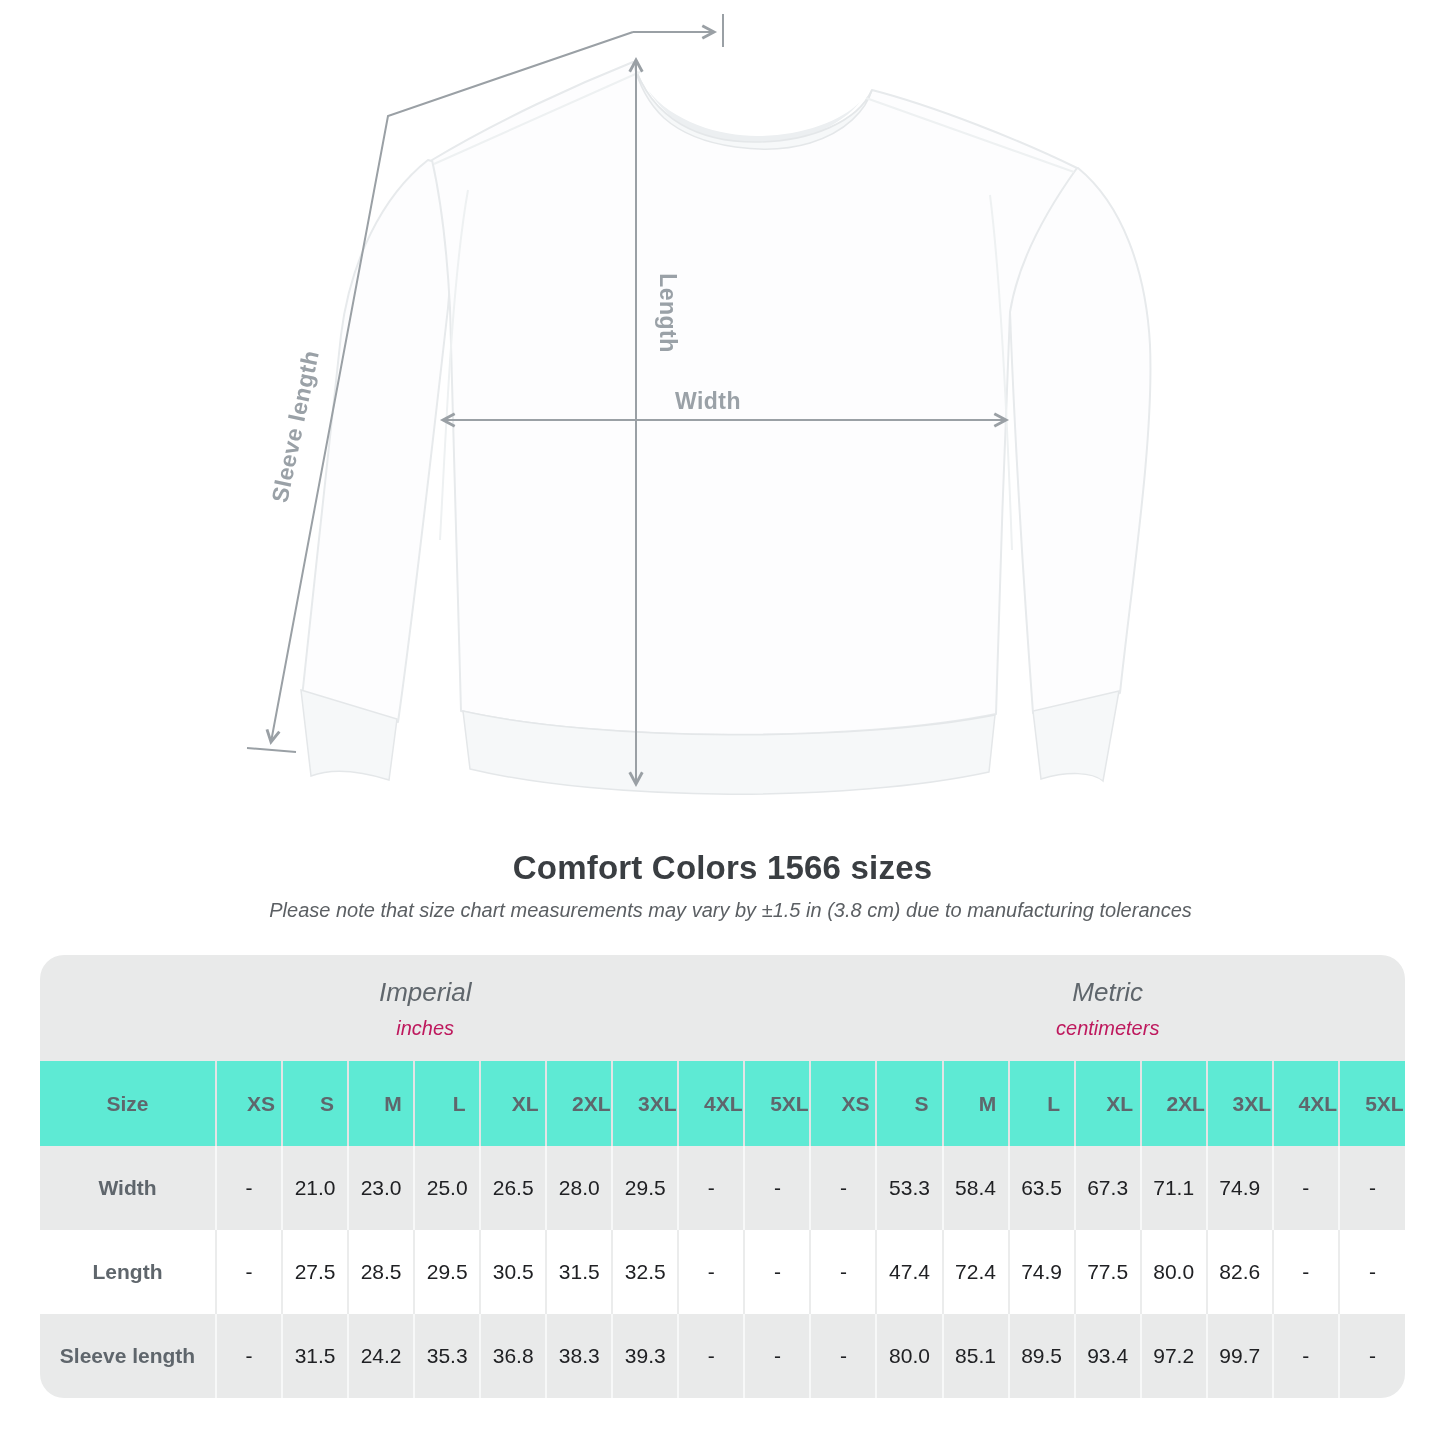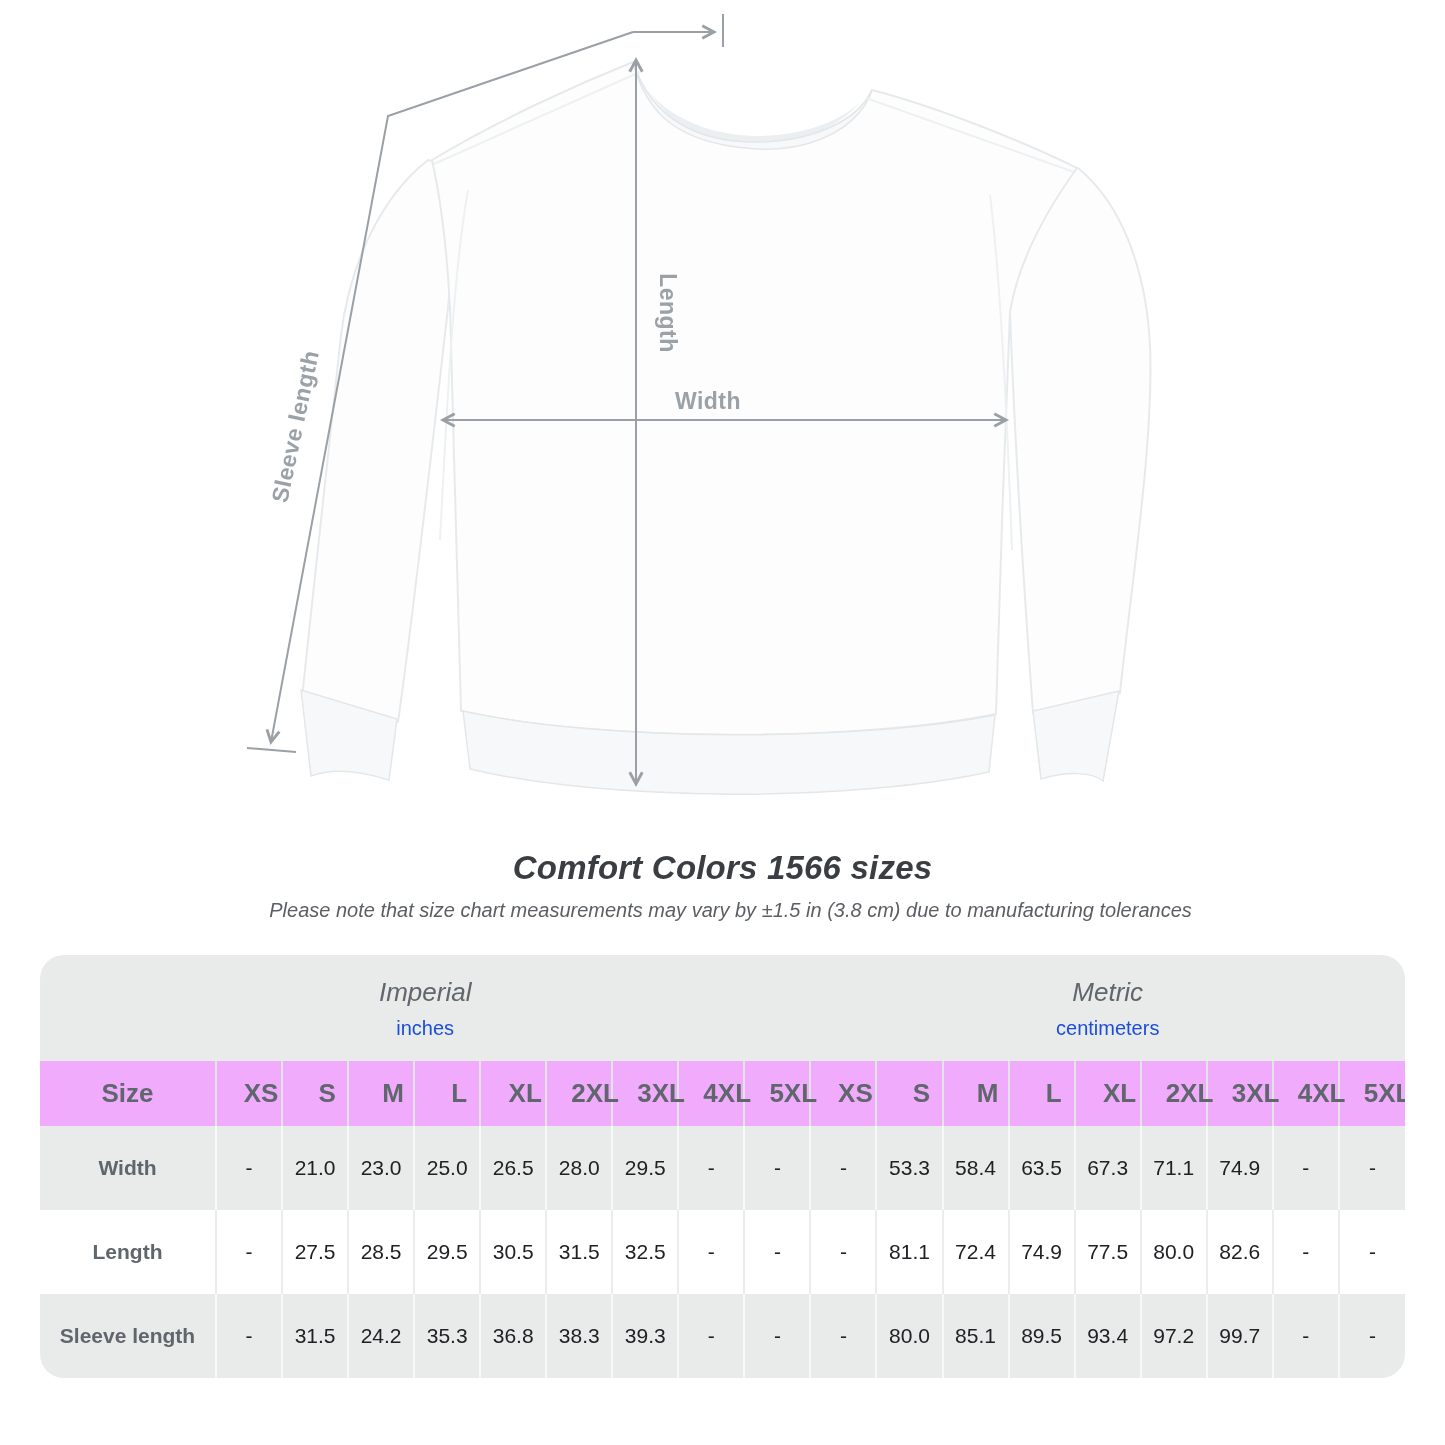--- a/index.html
+++ b/index.html
@@ -11,38 +11,38 @@
   .diagram{position:absolute;left:0;top:0;width:1445px;height:830px;}
   .g-fill{fill:#fdfdfe;stroke:#e7eaec;stroke-width:2;stroke-linejoin:round;}
   .g-soft{fill:#f6f8f9;stroke:#e4e7e9;stroke-width:1.5;}
   .g-inner{fill:#eceff1;stroke:none;}
   .g-seam{fill:none;stroke:#eef1f2;stroke-width:2;}
   .m-line{fill:none;stroke:#9aa0a5;stroke-width:2;}
   .m-label{font-family:"Liberation Sans", sans-serif;font-size:23px;font-weight:bold;fill:#9aa1a7;letter-spacing:.5px;}
   
   .title{
     position:absolute;left:0;top:849px;width:100%;text-align:center;
-    font-size:33px;font-weight:bold;color:#3a3e42;letter-spacing:.2px;font-style:italic;
+    font-size:33px;font-weight:bold;color:#3a3e42;letter-spacing:.2px;
   }
   .subtitle{
     position:absolute;left:0;top:899px;width:100%;text-align:center;
     font-size:20px;font-style:italic;color:#5b5f63;margin-left:8px;
   }
   
   .table-wrap{
     position:absolute;left:40px;top:955px;width:1365px;
     border-radius:24px;overflow:hidden;
   }
   table.size-chart{width:100%;border-collapse:collapse;table-layout:fixed;}
   .col-label{width:176px;}
   th,td{padding:0;text-align:center;vertical-align:middle;font-weight:normal;}
   .row-band th{height:106px;background:#e9eaea;}
   .band-title{font-size:26px;font-weight:normal;font-style:italic;color:#5f666c;}
-  .band-unit{font-size:20px;color:#1d4ed8;margin-top:9px;}
-  .row-sizes th{height:65px;background:#f0abfc;font-size:26px;font-weight:bold;color:#5f666c;}
+  .band-unit{font-size:20px;font-style:italic;color:#be185d;margin-top:9px;}
+  .row-sizes th{height:85px;background:#5eead4;font-size:21px;font-weight:bold;color:#5f666c;}
   .row-sizes > th:not(:first-child){border-left:2px solid #e3e4e5;padding-left:24px;}
   .row-data th, .row-data td{height:84px;font-size:21px;}
   .row-data th{font-weight:bold;color:#5f666c;}
   .row-data td{color:#202124;}
   .row-gray th, .row-gray td{background:#e9eaea;}
   .row-gray > *:not(:first-child){border-left:2px solid #f7f8f8;}
   .row-white th, .row-white td{background:#ffffff;}
   .row-white > *:not(:first-child){border-left:2px solid #ebecec;}
 </style>
 </head>
@@ -159,21 +159,21 @@
         <td>-</td>
         <td>27.5</td>
         <td>28.5</td>
         <td>29.5</td>
         <td>30.5</td>
         <td>31.5</td>
         <td>32.5</td>
         <td>-</td>
         <td>-</td>
         <td>-</td>
-        <td>81.1</td>
+        <td>47.4</td>
         <td>72.4</td>
         <td>74.9</td>
         <td>77.5</td>
         <td>80.0</td>
         <td>82.6</td>
         <td>-</td>
         <td>-</td>
       </tr>
 
       <tr class="row-data row-gray">

